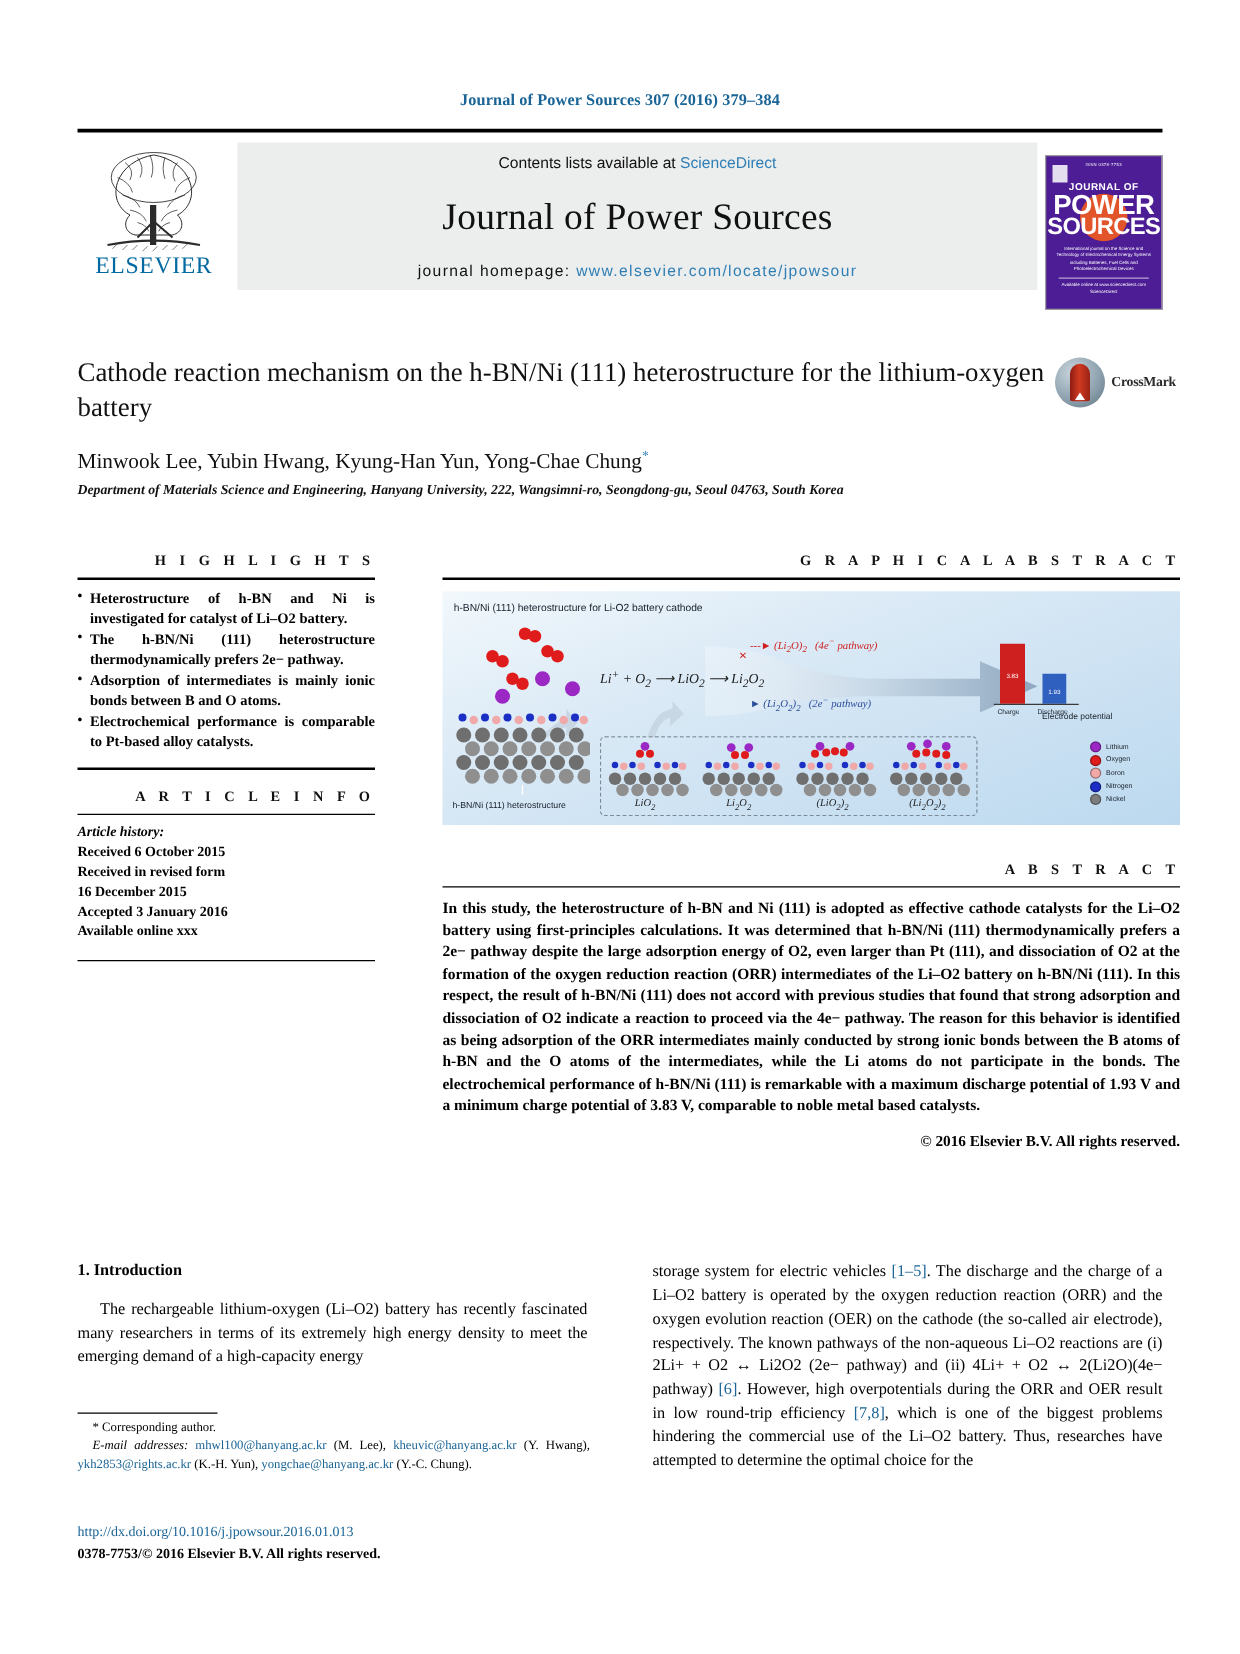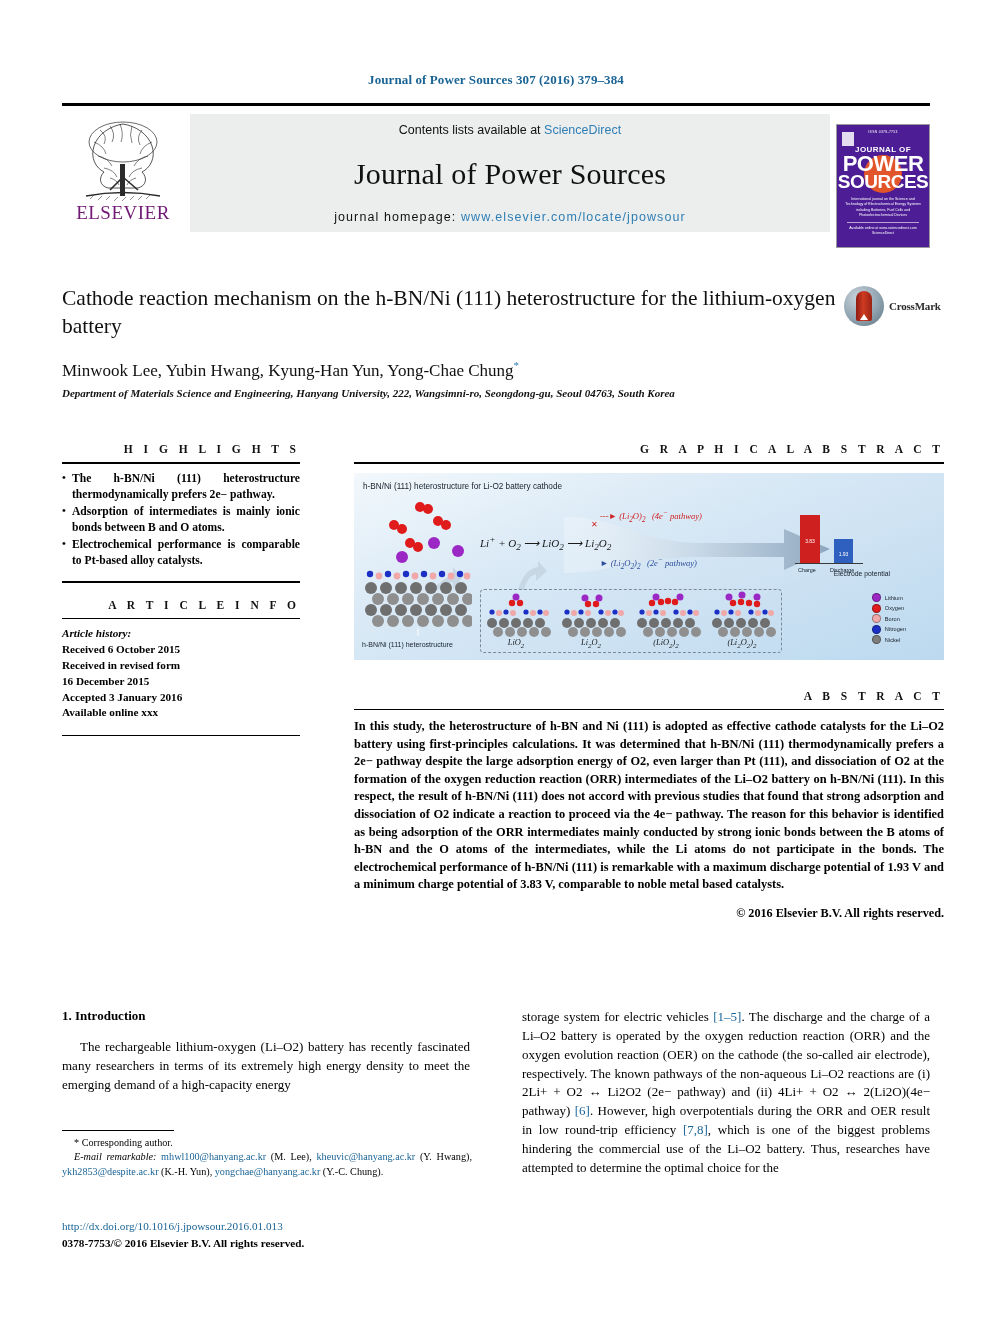--- a/index.html
+++ b/index.html
@@ -57,21 +57,21 @@
     flex: 0 0 122px;
     position: relative;
     padding-top: 6px;
   }
   .tree-svg { display:block; margin: 0 auto; }
   .elsevier-word {
     text-align: center;
     font-family: "Liberation Serif", serif;
     font-size: 19px;
     letter-spacing: 0.5px;
-    color: #701a75;
+    color: #0369a1;
     font-weight: normal;
     margin-top: -2px;
   }
   .journal-band {
     flex: 1 1 auto;
     background: #eceded;
     margin: 4px 6px 6px 6px;
     display: flex;
     flex-direction: column;
     align-items: center;
@@ -481,20 +481,21 @@
     <div class="affil">Department of Materials Science and Engineering, Hanyang University, 222, Wangsimni-ro, Seongdong-gu, Seoul 04763, South Korea</div>
   </div>
 
   <div class="cols">
 
     <div class="left-col">
 
       <div class="sec-head">H I G H L I G H T S</div>
       <div class="rule"></div>
       <ul class="highlights-list">
+        <li>Heterostructure of h-BN and Ni is investigated for catalyst of Li–O2 battery.</li>
         <li>The h-BN/Ni (111) heterostructure thermodynamically prefers 2e− pathway.</li>
         <li>Adsorption of intermediates is mainly ionic bonds between B and O atoms.</li>
         <li>Electrochemical performance is comparable to Pt-based alloy catalysts.</li>
       </ul>
 
       <div style="margin-top:12px" class="rule"></div>
 
       <div class="sec-head" style="margin-top:16px">A R T I C L E   I N F O</div>
       <div class="rule-thin"></div>
       <div class="info-block">
@@ -806,26 +807,26 @@
       <p class="para indent">The rechargeable lithium-oxygen (Li–O2) battery has recently fascinated many researchers in terms of its extremely high energy density to meet the emerging demand of a high-capacity energy</p>
     </div>
     <div class="bcol bcol-r">
       <p class="para"><span>storage system for electric vehicles </span><span class="lnk">[1–5]</span><span>. The discharge and the charge of a Li–O2 battery is operated by the oxygen reduction reaction (ORR) and the oxygen evolution reaction (OER) on the cathode (the so-called air electrode), respectively. The known pathways of the non-aqueous Li–O2 reactions are (i) 2Li+ + O2 ↔ Li2O2 (2e− pathway) and (ii) 4Li+ + O2 ↔ 2(Li2O)(4e− pathway) </span><span class="lnk">[6]</span><span>. However, high overpotentials during the ORR and OER result in low round-trip efficiency </span><span class="lnk">[7,8]</span><span>, which is one of the biggest problems hindering the commercial use of the Li–O2 battery. Thus, researches have attempted to determine the optimal choice for the</span></p>
     </div>
   </div>
 
   <div class="footnote-rule"></div>
   <div class="footnote">
     <div style="text-indent:12px">* Corresponding author.</div>
-    <div style="text-indent:12px"><span class="ital">E-mail remarkable:</span>
+    <div style="text-indent:12px"><span class="ital">E-mail addresses:</span>
       <span class="mail">mhwl100@hanyang.ac.kr</span>
       <span>(M. Lee)</span>,
       <span class="mail">kheuvic@hanyang.ac.kr</span>
       <span>(Y. Hwang)</span>,
-      <span class="mail">ykh2853@despite.ac.kr</span>
+      <span class="mail">ykh2853@rights.ac.kr</span>
       <span>(K.-H. Yun)</span>,
       <span class="mail">yongchae@hanyang.ac.kr</span>
       <span>(Y.-C. Chung)</span>.
     </div>
   </div>
 
   <div class="doi-block">
     <div class="doi">http://dx.doi.org/10.1016/j.jpowsour.2016.01.013</div>
     <div class="issn">0378-7753/© 2016 Elsevier B.V. All rights reserved.</div>
   </div>

